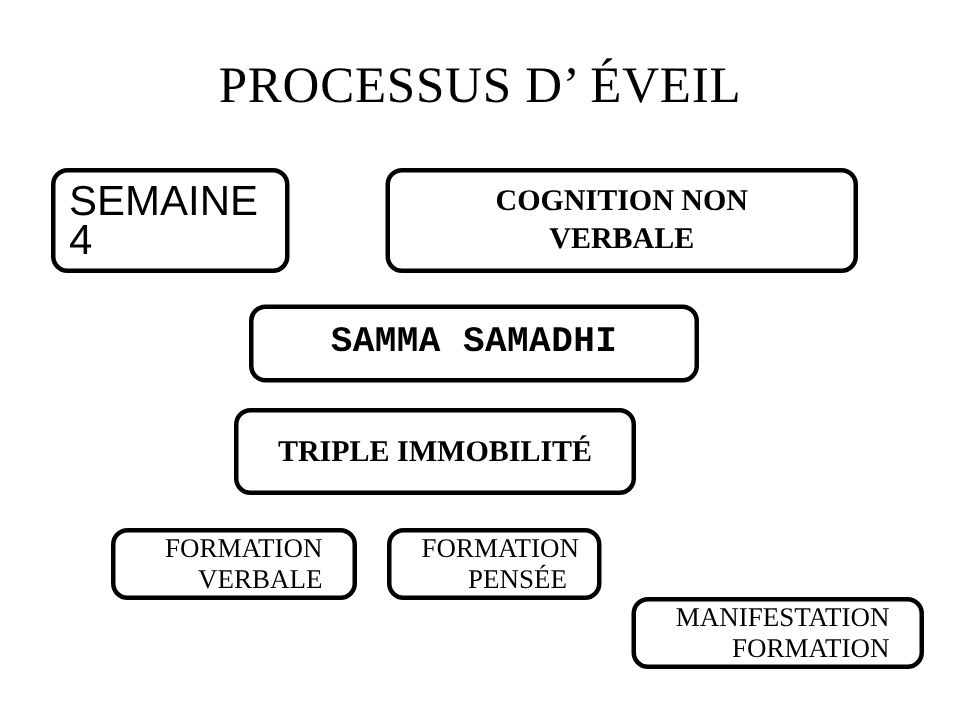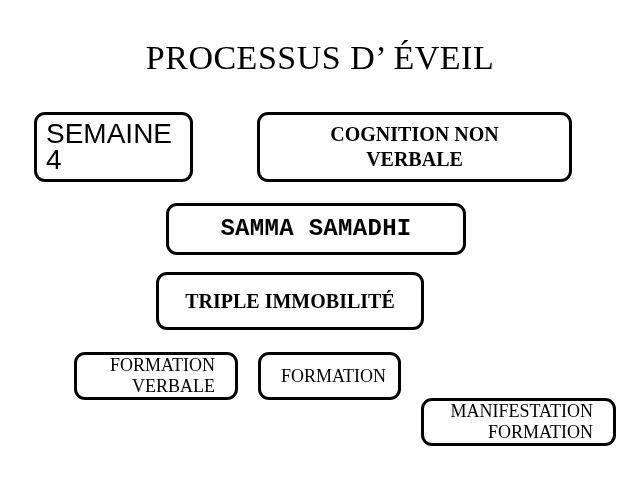--- a/index.html
+++ b/index.html
@@ -138,20 +138,21 @@
   <div class="node leaf" id="node-formation-verbale">
     <span class="lbl">
       <span>FORMATION</span><br>
       <span>VERBALE</span>
     </span>
   </div>
 
   <div class="node leaf" id="node-formation-pensee">
     <span class="lbl">
       <span>FORMATION</span><br>
+      <span>PENSÉE</span>
     </span>
   </div>
 
   <div class="node leaf" id="node-manifestation-corporelle">
     <span class="lbl">
       <span>MANIFESTATION</span><br>
       <span>FORMATION</span>
     </span>
   </div>
 

